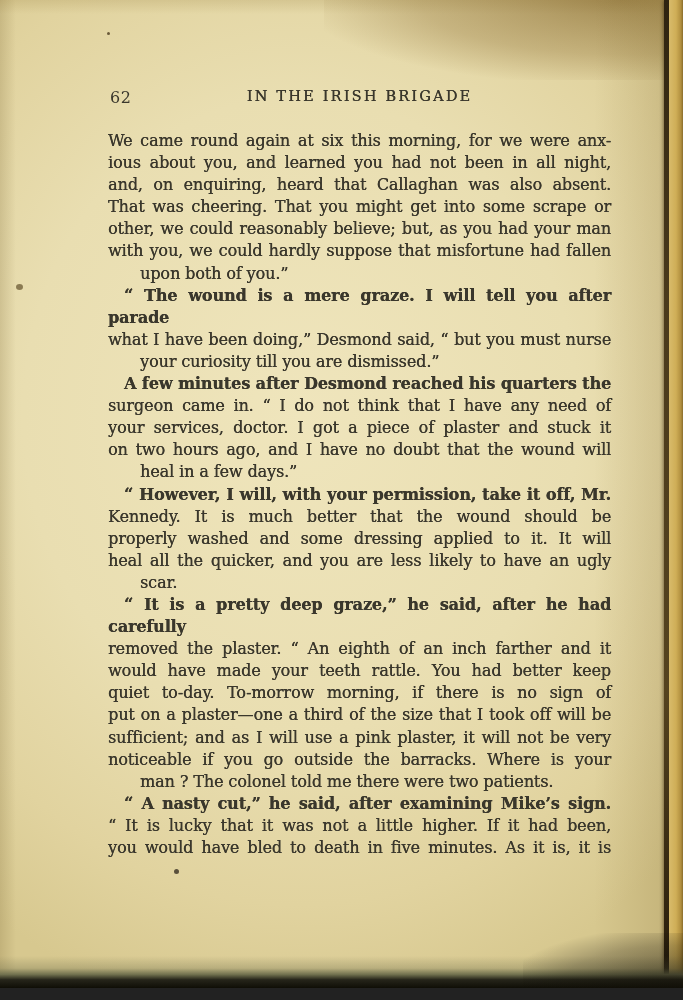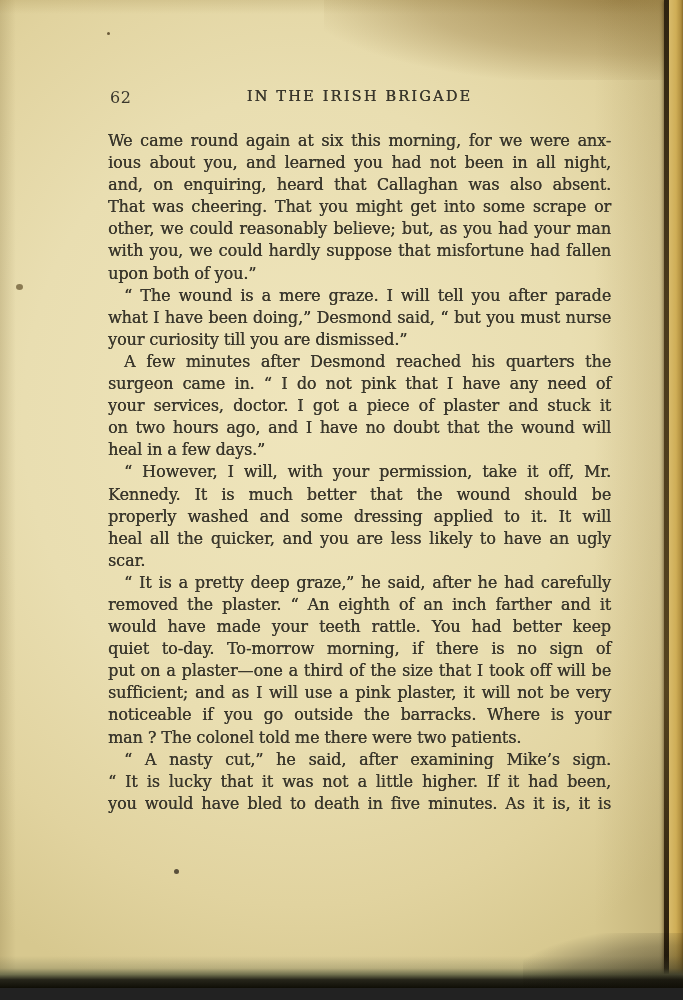--- a/index.html
+++ b/index.html
@@ -35,22 +35,22 @@
   .speck-3{left:107px;top:32px;width:3px;height:3px;background:#6a5a3a;}
   
   .running-head{position:absolute;left:108px;top:88px;width:503px;height:20px;color:#3a372c;}
   .page-number{position:absolute;left:2px;top:0;font-size:16px;letter-spacing:.5px;}
   .running-title{display:block;text-align:center;font-size:14.5px;letter-spacing:2.2px;
     text-shadow:.3px 0 0 currentColor;}
   .page-body{position:absolute;left:108px;top:130px;width:503px;color:#3a372c;
     font-size:16px;line-height:22.1px;letter-spacing:-.1px;
     text-shadow:.25px 0 0 currentColor;}
   .line{text-align:justify;text-align-last:justify;white-space:normal;}
-  .line.indent{text-indent:16px;}
-  .line.last{text-align-last:left;}
+  .line.indent{text-indent:16px;font-weight:bold;}
+  .line.last{text-align-last:left;margin-left:32px;}
 </style>
 </head>
 <body>
 
 <div class="scan">
 
   <div class="left-shade"></div>
   <div class="top-shade"></div>
   <div class="topright-shadow"></div>
   <div class="right-shade"></div>
@@ -72,21 +72,21 @@
       <div class="line">ious about you, and learned you had not been in all night,</div>
       <div class="line">and, on enquiring, heard that Callaghan was also absent.</div>
       <div class="line">That was cheering.  That you might get into some scrape or</div>
       <div class="line">other, we could reasonably believe; but, as you had your man</div>
       <div class="line">with you, we could hardly suppose that misfortune had fallen</div>
       <div class="line last">upon both of you.”</div>
       <div class="line indent">“ The wound is a mere graze.  I will tell you after parade</div>
       <div class="line">what I have been doing,” Desmond said, “ but you must nurse</div>
       <div class="line last">your curiosity till you are dismissed.”</div>
       <div class="line indent">A few minutes after Desmond reached his quarters the</div>
-      <div class="line">surgeon came in.  “ I do not pink that I have any need of</div>
+      <div class="line">surgeon came in.  “ I do not think that I have any need of</div>
       <div class="line">your services, doctor.  I got a piece of plaster and stuck it</div>
       <div class="line">on two hours ago, and I have no doubt that the wound will</div>
       <div class="line last">heal in a few days.”</div>
       <div class="line indent">“ However, I will, with your permission, take it off, Mr.</div>
       <div class="line">Kennedy.  It is much better that the wound should be</div>
       <div class="line">properly washed and some dressing applied to it.  It will</div>
       <div class="line">heal all the quicker, and you are less likely to have an ugly</div>
       <div class="line last">scar.</div>
       <div class="line indent">“ It is a pretty deep graze,” he said, after he had carefully</div>
       <div class="line">removed the plaster.  “ An eighth of an inch farther and it</div>

